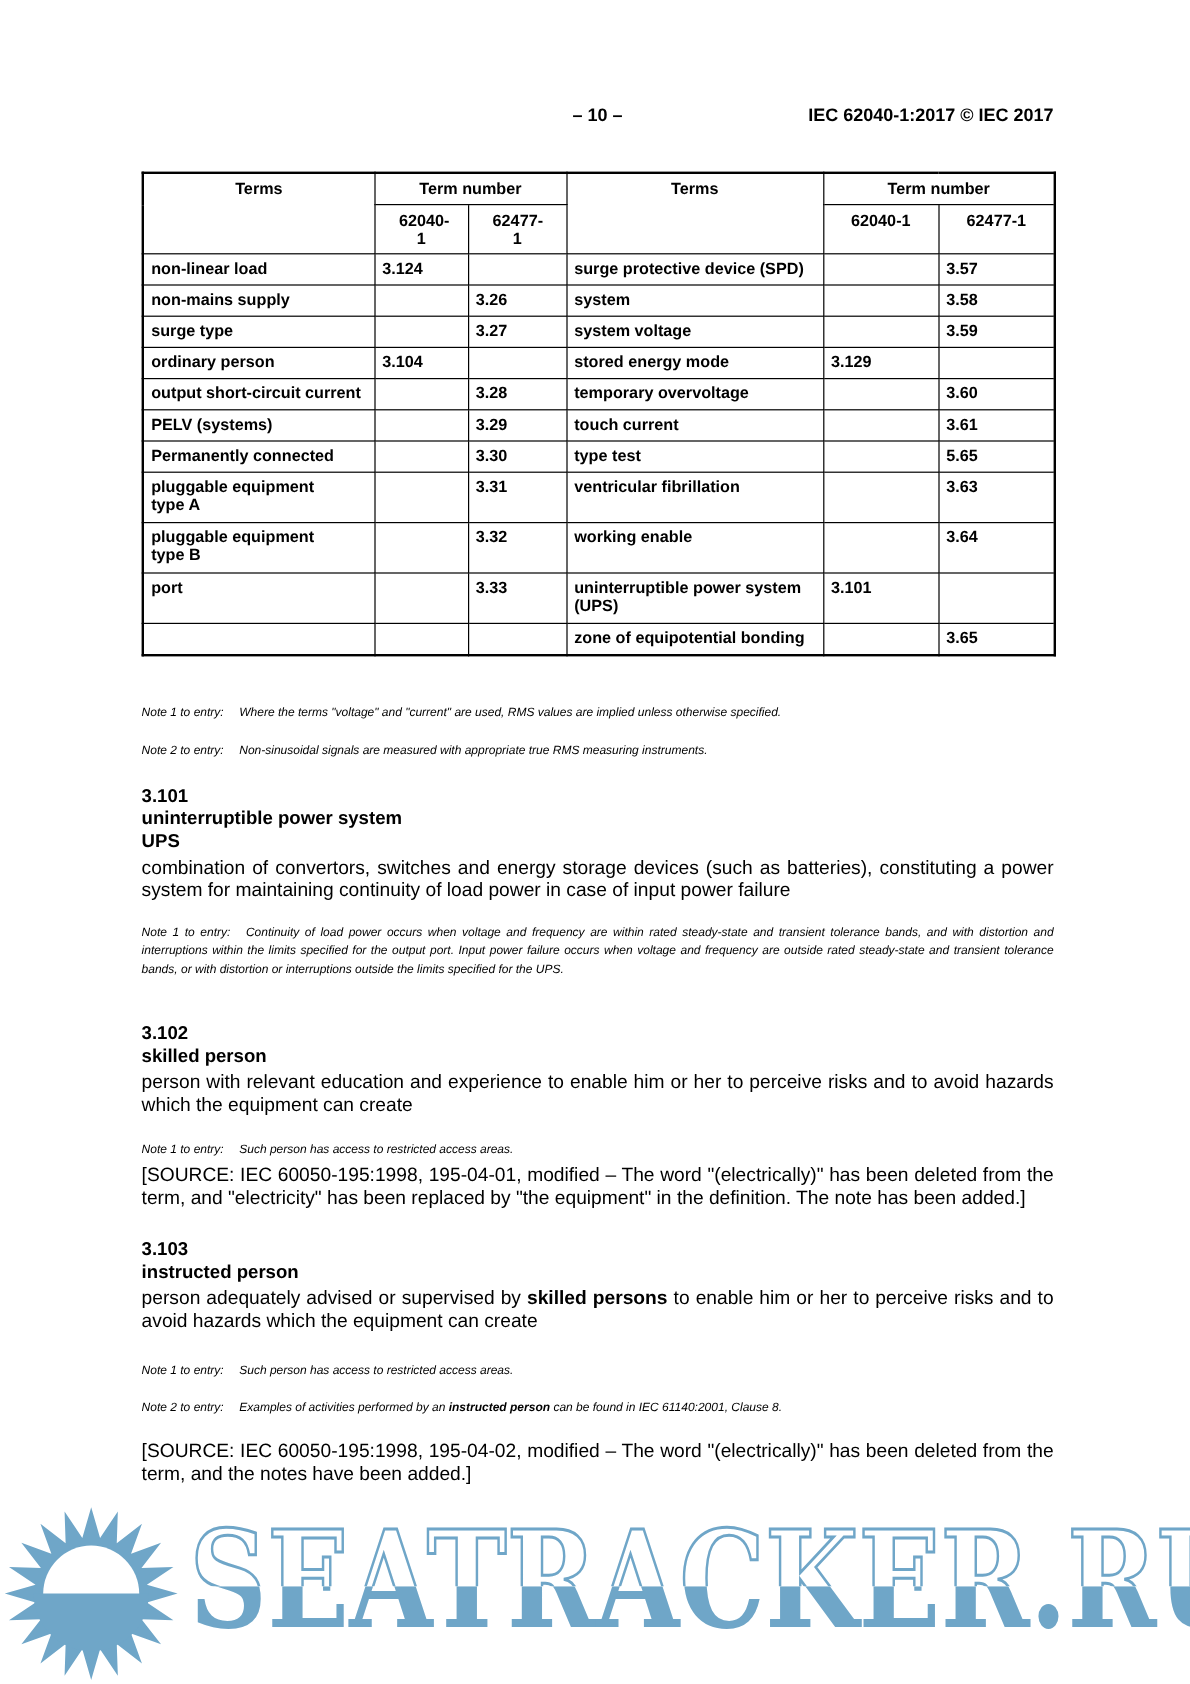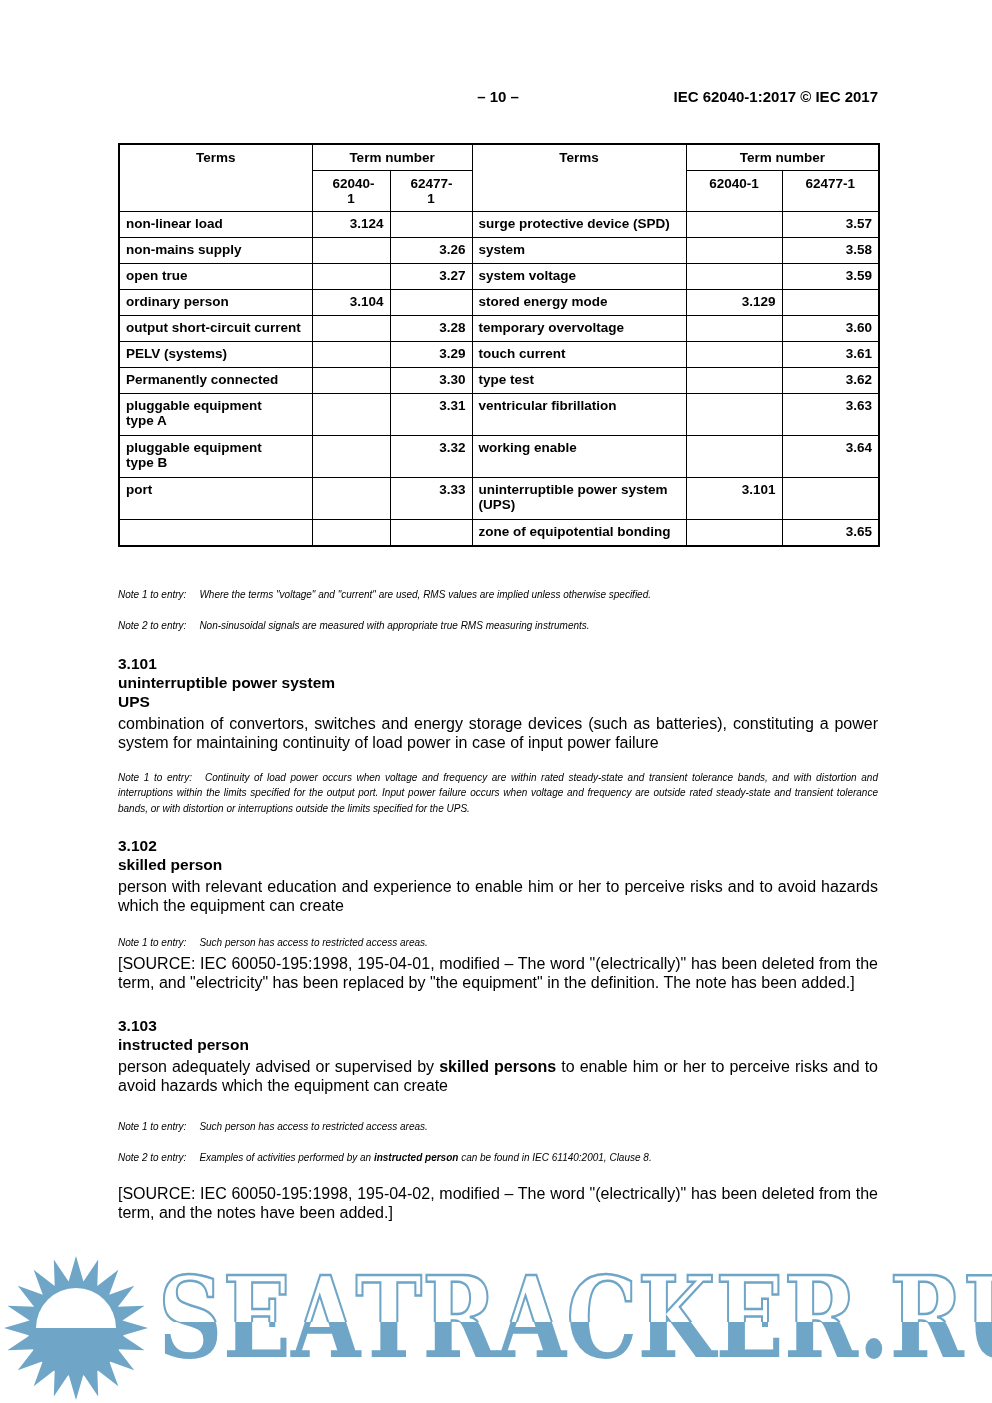--- a/index.html
+++ b/index.html
@@ -22,34 +22,34 @@
   .pagenum{position:absolute;left:0;right:0;text-align:center;}
   .docref{position:absolute;right:0;top:0;}
 
   table.terms-table{border-collapse:collapse;margin-top:35px;width:760px;table-layout:fixed;
                     border:2px solid #000;}
   .terms-table th,.terms-table td{border:1px solid #000;font-size:13.5px;font-weight:bold;
                     vertical-align:top;padding:4px 6px;overflow:hidden;}
   .terms-table th{text-align:center;padding:5px 20px;}
   .terms-table tr{height:26px;}
   .terms-table tr.tall{height:42px;}
-  .terms-table td.num{text-align:right;}
+  .terms-table td.num{text-align:left;}
   .terms-table td.term{white-space:pre-line;}
 
   .note{font-size:10px;line-height:15.5px;text-align:justify;margin:0;font-style:italic;}
   .note .nlabel{margin-right:13px;}
   .bodytext{font-size:16px;line-height:19px;text-align:justify;margin:3px 0 0 0;}
   .entry-head{font-size:15.5px;line-height:19px;font-weight:bold;margin:0;}
   .b{font-weight:bold;}
 
   .mt-note1{margin-top:40px;}
   .mt-note2{margin-top:16px;}
   .mt-head101{margin-top:20px;}
   .mt-note101{margin-top:18px;}
-  .mt-head102{margin-top:20px;}
+  .mt-head102{margin-top:36px;}
   .mt-note102{margin-top:20px;}
   .mt-src102{}
   .mt-head103{margin-top:24px;}
   .mt-note103a{margin-top:24px;}
   .mt-note103b{margin-top:16px;}
   .mt-src103{margin-top:18px;}
 </style>
 </head>
 <body>
 
@@ -108,21 +108,21 @@
         </tr>
         <tr>
           <td class="term">non-mains supply</td>
           <td class="num"></td>
           <td class="num">3.26</td>
           <td class="term">system</td>
           <td class="num"></td>
           <td class="num">3.58</td>
         </tr>
         <tr>
-          <td class="term">open true</td>
+          <td class="term">surge type</td>
           <td class="num"></td>
           <td class="num">3.27</td>
           <td class="term">system voltage</td>
           <td class="num"></td>
           <td class="num">3.59</td>
         </tr>
         <tr>
           <td class="term">ordinary person</td>
           <td class="num">3.104</td>
           <td class="num"></td>
@@ -145,21 +145,21 @@
           <td class="term">touch current</td>
           <td class="num"></td>
           <td class="num">3.61</td>
         </tr>
         <tr>
           <td class="term">Permanently connected</td>
           <td class="num"></td>
           <td class="num">3.30</td>
           <td class="term">type test</td>
           <td class="num"></td>
-          <td class="num">3.62</td>
+          <td class="num">5.65</td>
         </tr>
         <tr class="tall">
           <td class="term">pluggable equipment
 type A</td>
           <td class="num"></td>
           <td class="num">3.31</td>
           <td class="term">ventricular fibrillation</td>
           <td class="num"></td>
           <td class="num">3.63</td>
         </tr>

